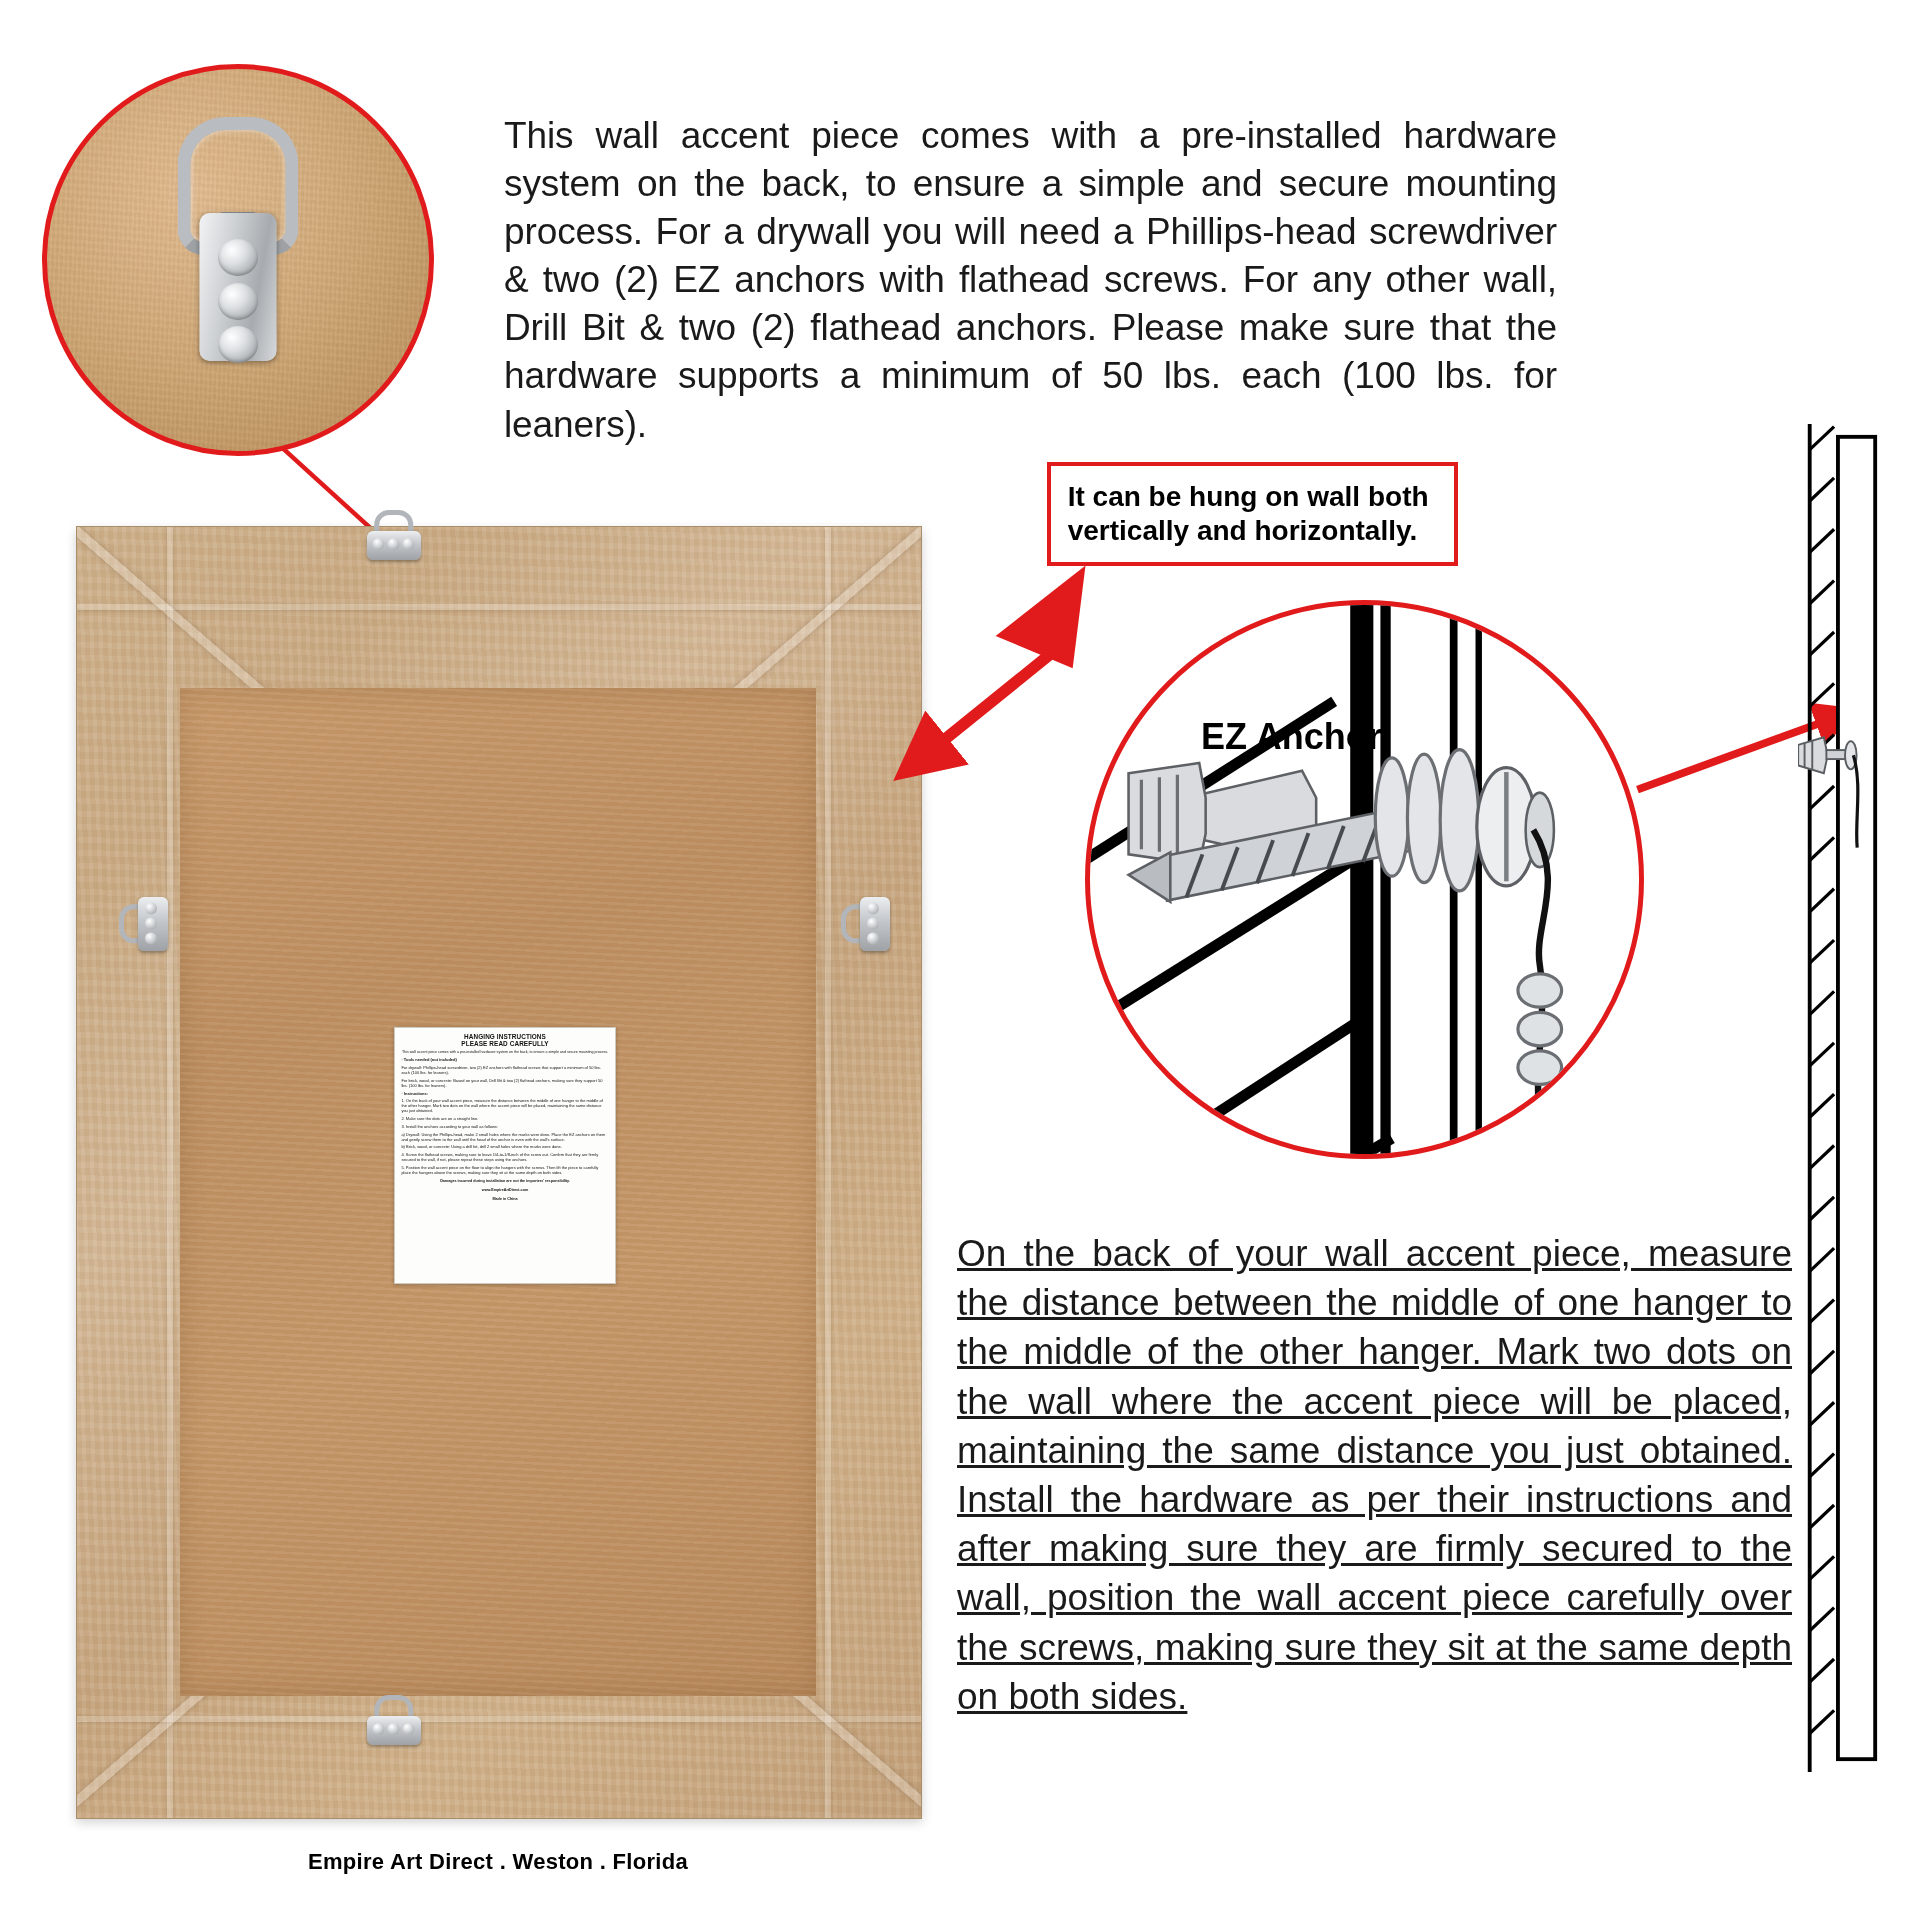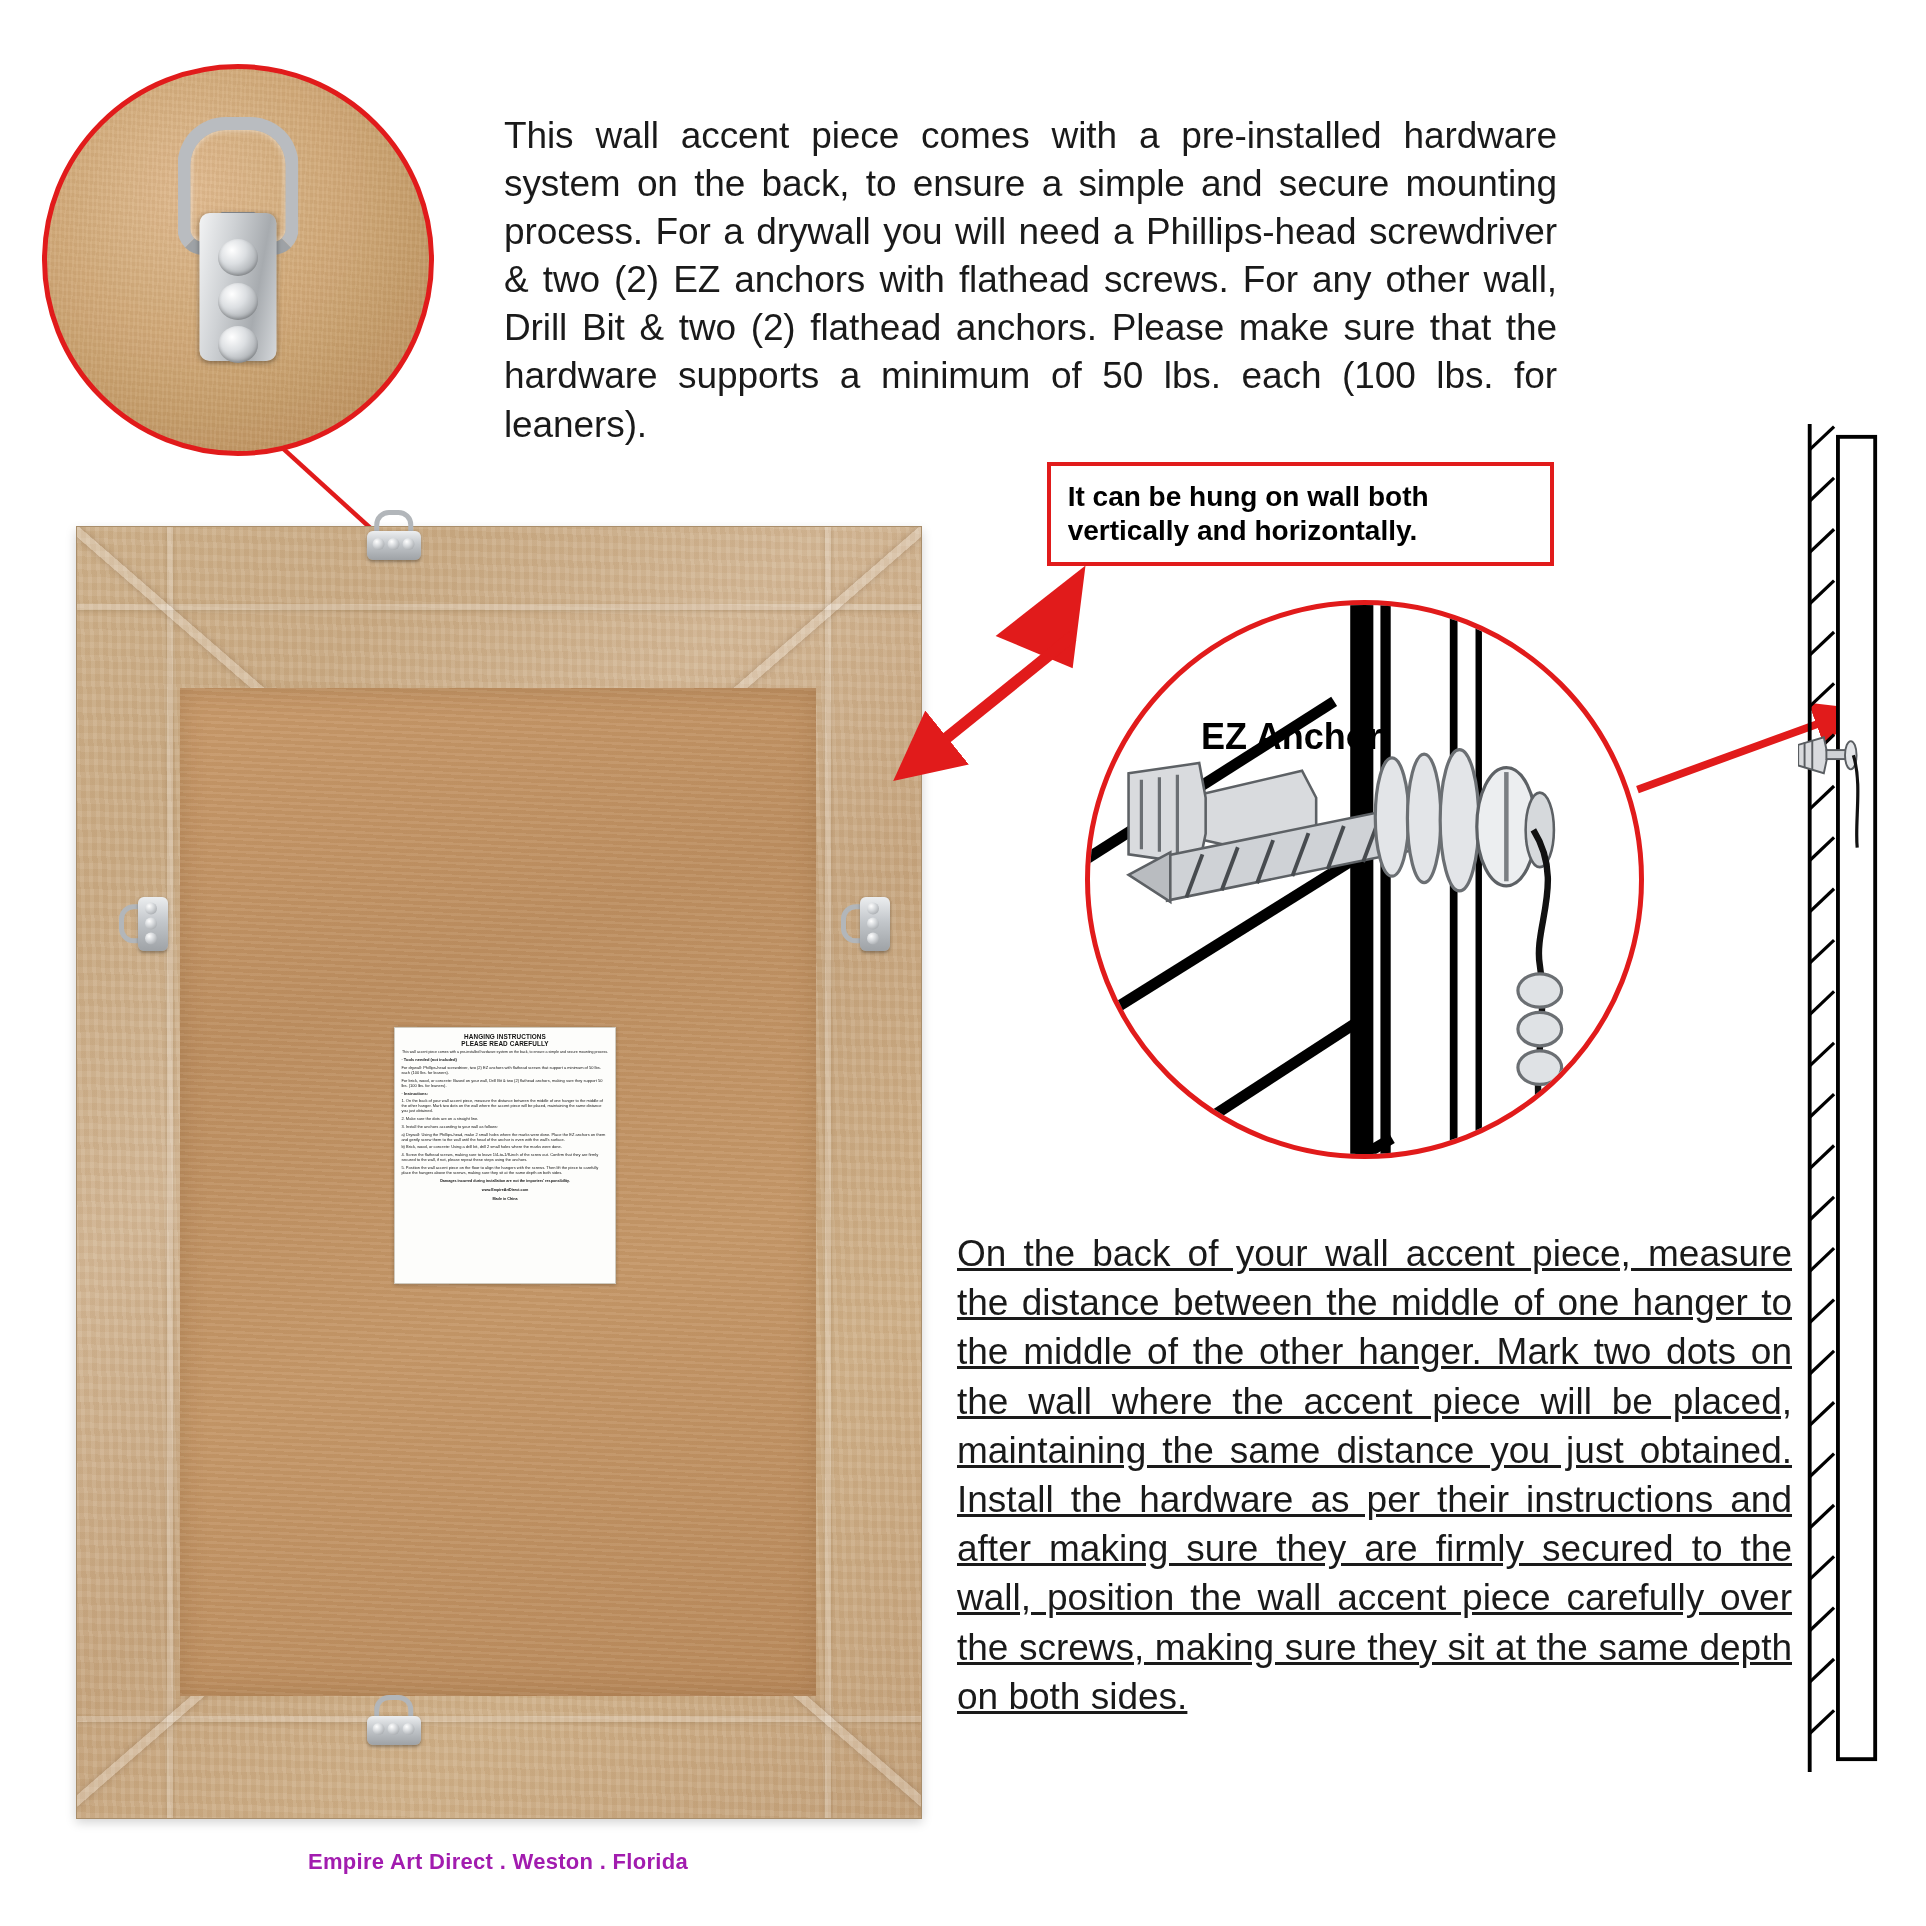--- a/index.html
+++ b/index.html
@@ -262,30 +262,30 @@
   }
 
   #frame-caption {
     position: absolute;
     left: 76px;
     top: 1849px;
     width: 844px;
     text-align: center;
     font-size: 22px;
     font-weight: bold;
-    color: #a21caf;
+    color: #000000;
     letter-spacing: 0.3px;
   }
 
   
   #orientation-callout {
     position: absolute;
     left: 1047px;
     top: 462px;
-    width: 507px;
+    width: 411px;
     border: 4.5px solid #e11b1b;
     background: #fff;
     box-sizing: border-box;
     padding: 14px 16.7px;
     font-size: 28px;
     font-weight: bold;
     line-height: 1.22;
     color: #000;
   }
   #orientation-arrow {

